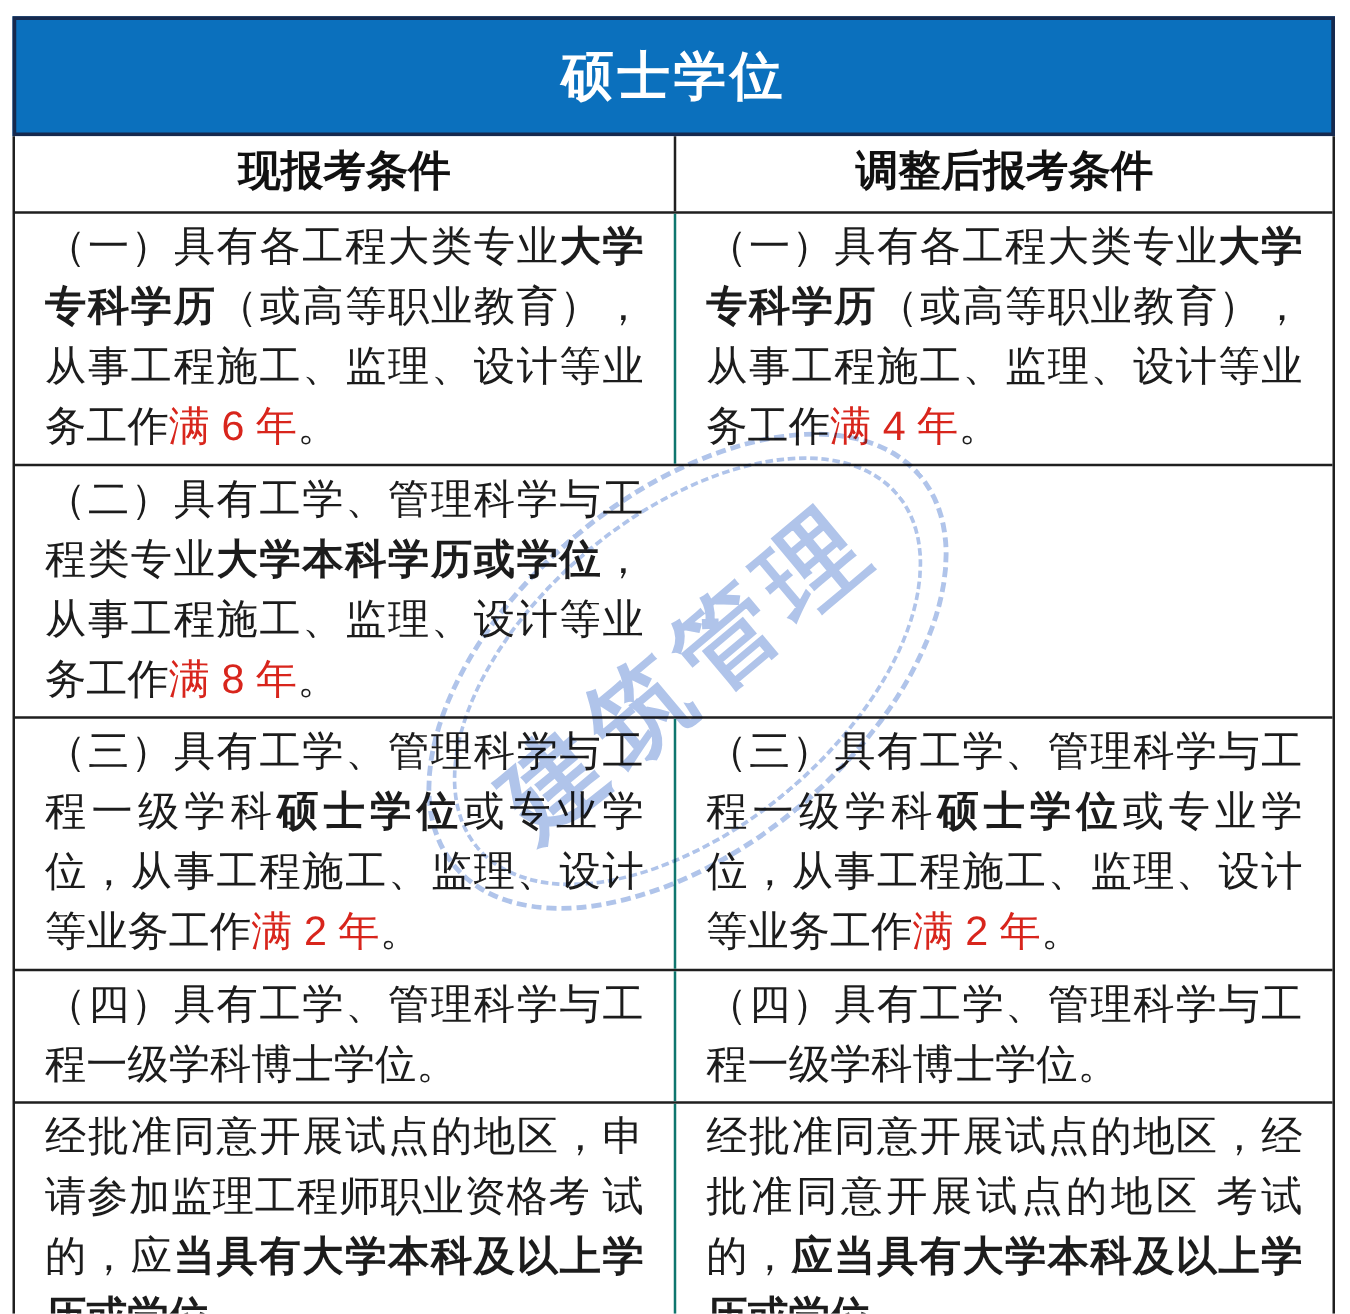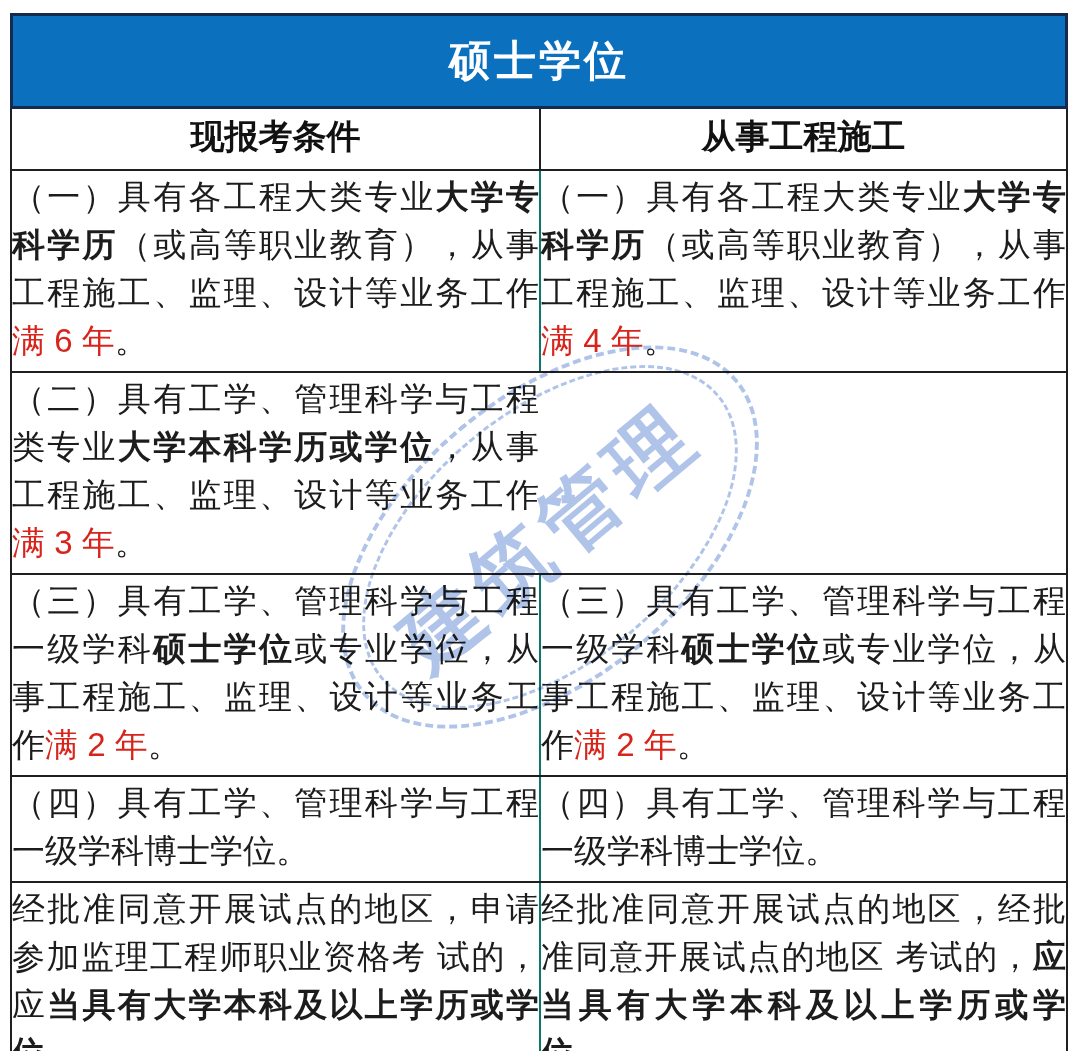--- a/index.html
+++ b/index.html
@@ -18,21 +18,21 @@
   }
   .grid { border:2px solid #1f1f1f; border-top:none; background:#ffffff; }
   .thead { display:grid; grid-template-columns:1fr 1fr; }
   .th {
     font-weight:bold; font-size:34px; color:#111111; text-align:center;
     padding:5px 0 9px;
   }
   .th + .th { border-left:2px solid #1f1f1f; }
   .trow { display:grid; grid-template-columns:1fr 1fr; border-top:2px solid #1f1f1f; }
   .cell {
-    padding:2px 0 6px; font-size:33px; line-height:48px; color:#1c1c1c;
+    padding:2px 24px 6px; font-size:33px; line-height:48px; color:#1c1c1c;
     text-align:justify;
   }
   .cell + .cell { border-left:2px solid #0f766e; }
   .b { font-weight:bold; }
   .r { color:#d8251c; }
   .watermark {
     position:absolute; left:550px; top:537px; width:490px; height:285px;
     transform:translate(-50%,-50%) rotate(-40deg);
     display:flex; align-items:center; justify-content:center;
     opacity:0.55; mix-blend-mode:multiply; pointer-events:none; z-index:5;
@@ -50,29 +50,29 @@
 <div class="page">
   <div class="doc">
 
     <div class="banner">
       <span class="banner-title">硕士学位</span>
     </div>
 
     <div class="grid">
       <div class="thead">
         <div class="th">现报考条件</div>
-        <div class="th">从事工程施工</div>
+        <div class="th">调整后报考条件</div>
       </div>
       <div id="tbody">
           <div class="trow">
             <div class="cell"><span>（一）具有各工程大类专业</span><span class="b">大学专科学历</span><span>（或高等职业教育），从事工程施工、监理、设计等业务工作</span><span class="r">满 6 年</span><span>。</span></div>
             <div class="cell"><span>（一）具有各工程大类专业</span><span class="b">大学专科学历</span><span>（或高等职业教育），从事工程施工、监理、设计等业务工作</span><span class="r">满 4 年</span><span>。</span></div>
           </div>
           <div class="trow">
-            <div class="cell"><span>（二）具有工学、管理科学与工程类专业</span><span class="b">大学本科学历或学位</span><span>，从事工程施工、监理、设计等业务工作</span><span class="r">满 3 年</span><span>。</span></div>
+            <div class="cell"><span>（二）具有工学、管理科学与工程类专业</span><span class="b">大学本科学历或学位</span><span>，从事工程施工、监理、设计等业务工作</span><span class="r">满 8 年</span><span>。</span></div>
           </div>
           <div class="trow">
             <div class="cell"><span>（三）具有工学、管理科学与工程一级学科</span><span class="b">硕士学位</span><span>或专业学位，从事工程施工、监理、设计等业务工作</span><span class="r">满 2 年</span><span>。</span></div>
             <div class="cell"><span>（三）具有工学、管理科学与工程一级学科</span><span class="b">硕士学位</span><span>或专业学位，从事工程施工、监理、设计等业务工作</span><span class="r">满 2 年</span><span>。</span></div>
           </div>
           <div class="trow">
             <div class="cell"><span>（四）具有工学、管理科学与工程一级学科博士学位。</span></div>
             <div class="cell"><span>（四）具有工学、管理科学与工程一级学科博士学位。</span></div>
           </div>
           <div class="trow">

